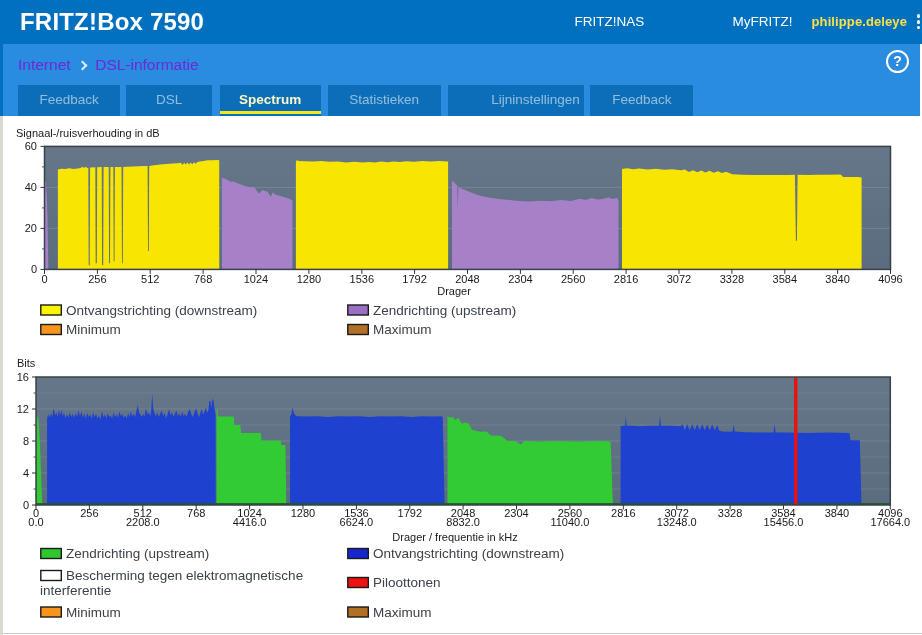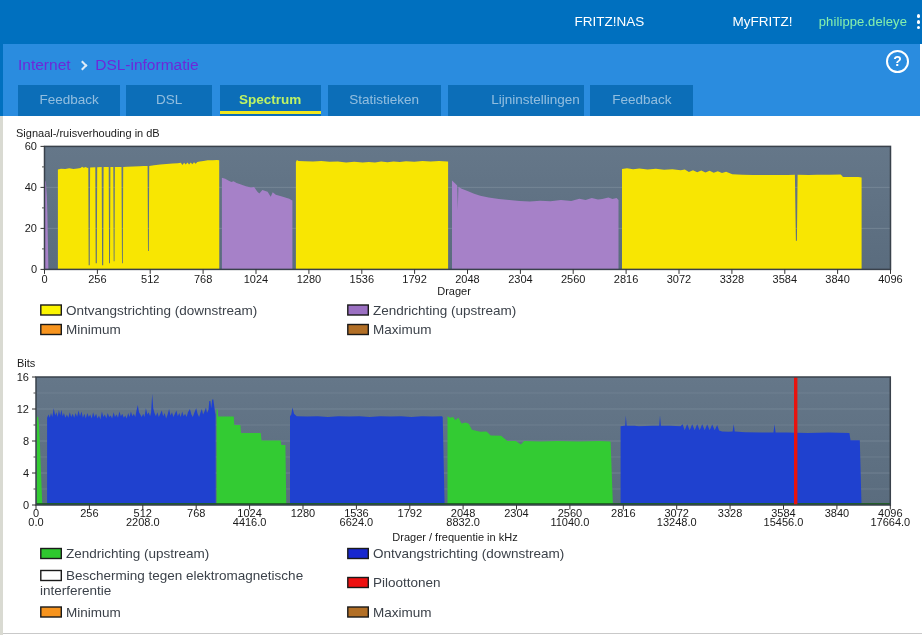--- a/index.html
+++ b/index.html
@@ -1,37 +1,38 @@
 <!DOCTYPE html>
 <html><head><meta charset="utf-8"><style>
 * { margin:0; padding:0; box-sizing:border-box; }
 html,body { width:922px; height:635px; overflow:hidden; background:#fff;
   font-family:"Liberation Sans", sans-serif; position:relative; }
 .hdr { position:absolute; left:0; top:0; width:922px; height:44px; background:#0070bf; }
 .logo { position:absolute; left:20px; top:8px; color:#fff; font-size:24px; font-weight:bold; letter-spacing:0.2px; }
 .hnav { position:absolute; top:14px; color:#fff; font-size:13.5px; }
-.user { position:absolute; top:14px; right:15px; color:#86efac; font-size:13px; font-weight:normal; letter-spacing:0.1px; }
+.user { position:absolute; top:14px; right:15px; color:#fde047; font-size:13px; font-weight:bold; letter-spacing:0.1px; }
 .dots { position:absolute; right:1.2px; top:14.4px; width:4px; }
 .dots div { width:3.6px; height:3.6px; border-radius:50%; background:#fff; margin-bottom:2.1px; }
 .band { position:absolute; left:3px; top:44px; width:916.5px; height:72px; background:#2a8cdf; }
 .lsliver { position:absolute; left:0; top:44px; width:3px; height:72px; background:#0070bf; }
 .crumb { position:absolute; left:18px; top:55.5px; color:#6d28d9; font-size:15.5px; }
 .crumb .sep { display:inline-block; width:7px; height:7px; border-top:2px solid #dcebf8; border-right:2px solid #dcebf8; transform:rotate(45deg); margin:0 5px 1px 4px; }
 .help { position:absolute; left:886px; top:50px; width:23px; height:23px; border:2.4px solid #fff;
   border-radius:50%; color:#fff; font-size:14px; font-weight:bold; text-align:center; line-height:18px; }
 .tab { position:absolute; top:85px; height:31px; background:#0c6eb8; color:rgba(255,255,255,0.55);
   font-size:13.5px; text-align:center; line-height:30px; }
-.tab.act { color:#bef264; font-weight:bold; }
+.tab.act { color:#fef9c3; font-weight:bold; }
 .tab.act .ul { position:absolute; left:0.5px; bottom:2px; width:100%; height:2.6px; background:#f2e71c; }
 .content { position:absolute; left:0; top:116px; width:782px; height:519px; background:#fff; }
 .edge { position:absolute; left:0; top:116px; width:2.5px; height:519px; background:#d9dad2; }
 .bline { position:absolute; left:2.5px; top:633px; width:919.5px; height:1px; background:#c9c9c9; }
 </style></head>
 <body>
 <div class="hdr">
+  <div class="logo">FRITZ!Box 7590</div>
   <div class="hnav" style="left:574.5px;">FRITZ!NAS</div>
   <div class="hnav" style="left:692.5px;margin-left:40px;">MyFRITZ!</div>
   <div class="user">philippe.deleye</div>
   <div class="dots">
       <div></div>
       <div></div>
       <div></div>
     </div>
 </div>
 <div class="lsliver"></div>

